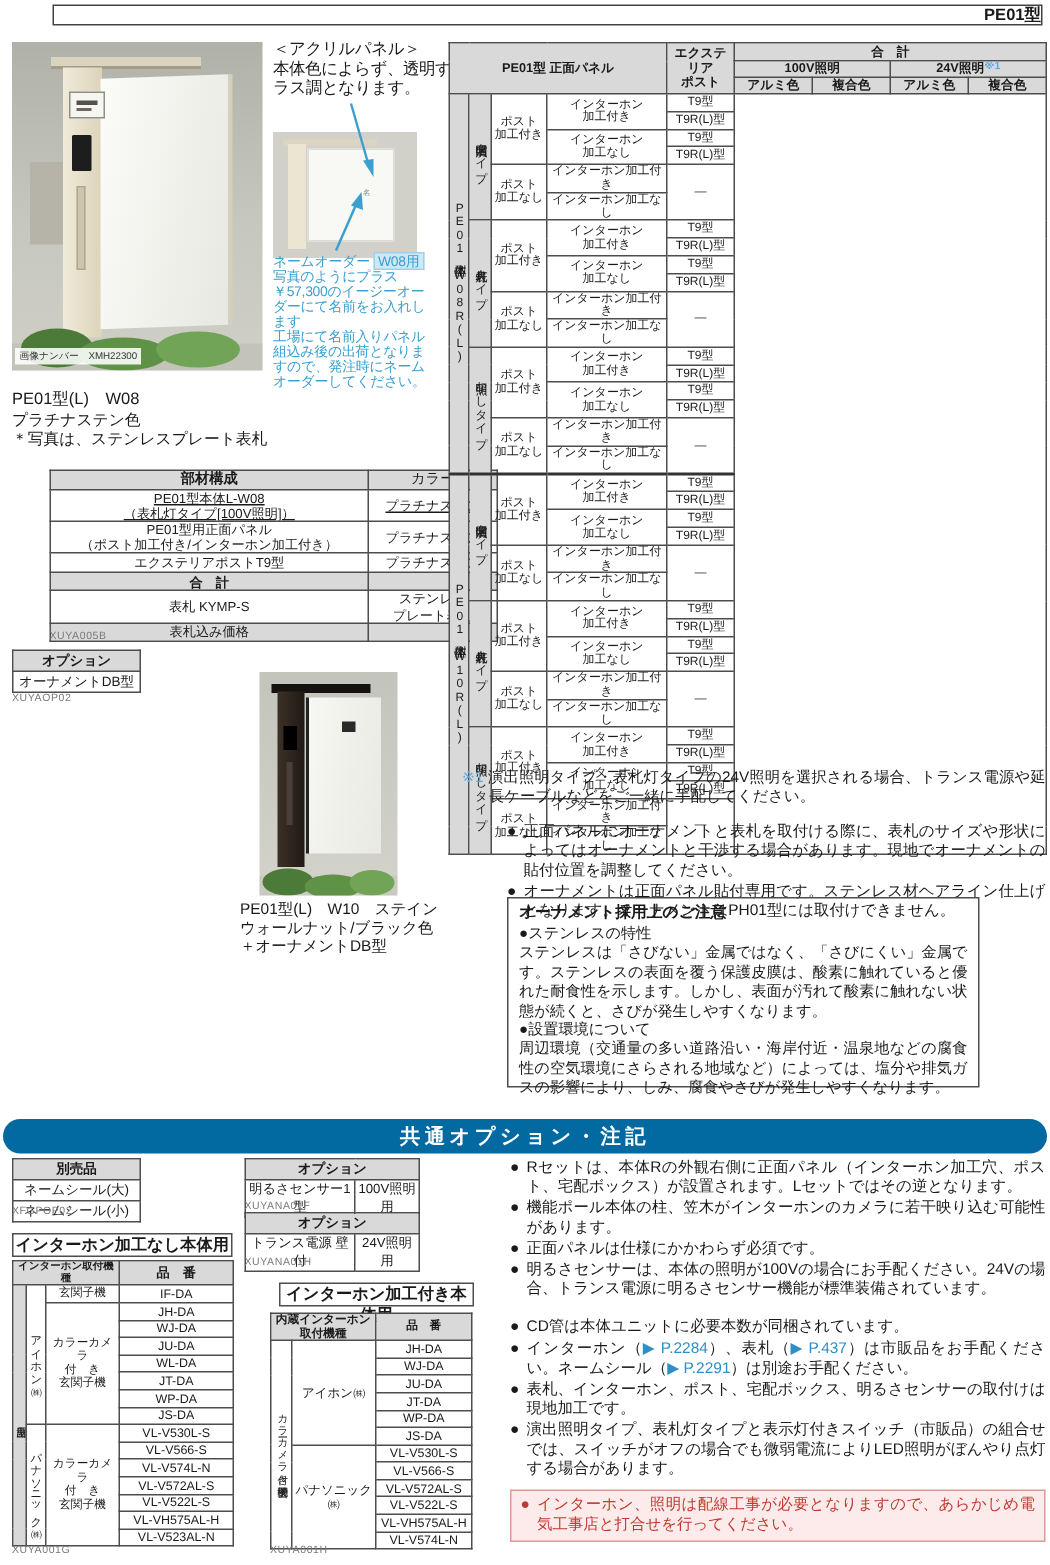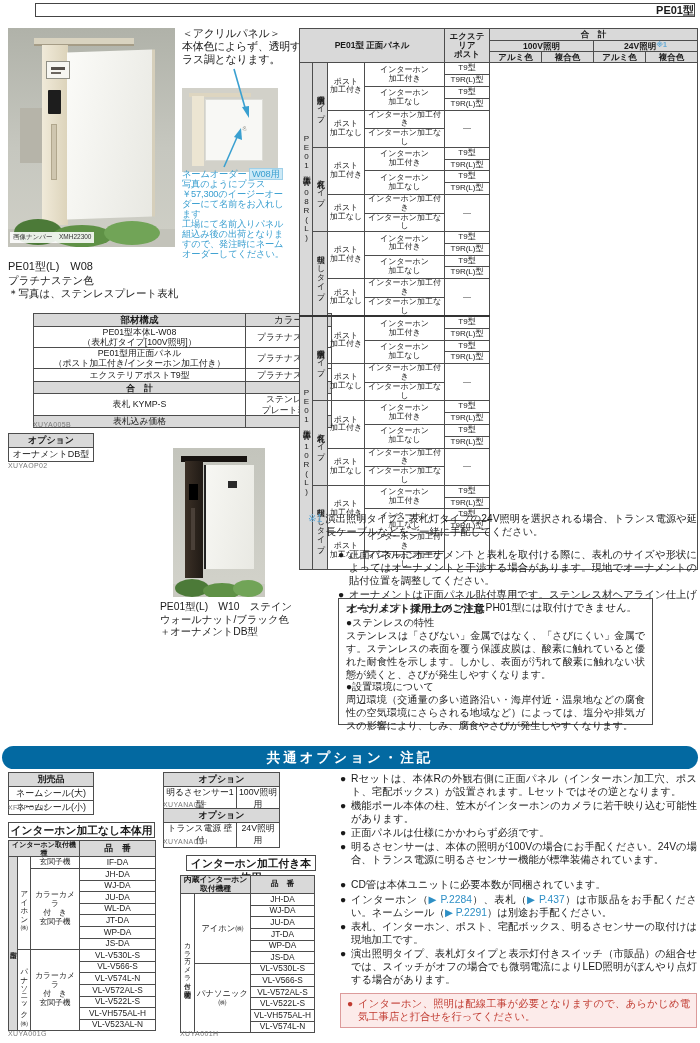--- a/index.html
+++ b/index.html
@@ -175,21 +175,21 @@
         <col style="width:212px">
         <col style="width:86px">
       </colgroup>
     <thead>
       <tr style="height:13px">
         <th class="gray">部材構成</th>
         <th class="gray" style="font-weight:normal">カラー</th>
       </tr>
     </thead>
     <tbody id="parts-body">
-        <tr style="height: 20px;">
+        <tr style="height: 20px; text-decoration: underline;">
           <td class="pre">PE01型本体L-W08
 （表札灯タイプ[100V照明]）</td>
           <td>プラチナステン</td>
         </tr>
         <tr style="height: 20px;">
           <td class="pre">PE01型用正面パネル
 （ポスト加工付き/インターホン加工付き）</td>
           <td>プラチナステン</td>
         </tr>
         <tr style="height: 13px;">

